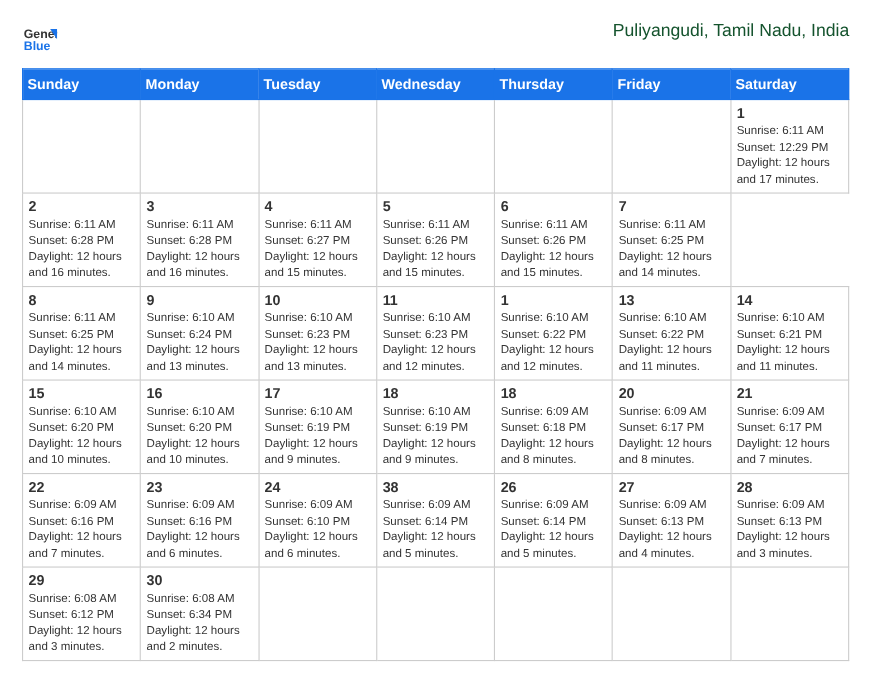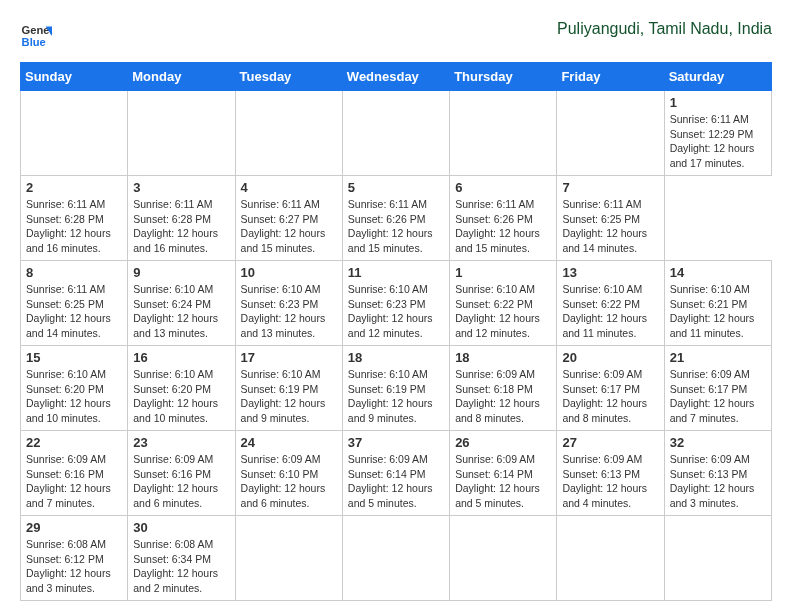--- a/index.html
+++ b/index.html
@@ -260,39 +260,39 @@
         <div class="cell-text">Sunset: 6:16 PM</div>
         <div class="cell-text">Daylight: 12 hours and 6 minutes.</div>
         </td>
         <td>
           <span class="day-num">24</span>
         <div class="cell-text">Sunrise: 6:09 AM</div>
         <div class="cell-text">Sunset: 6:10 PM</div>
         <div class="cell-text">Daylight: 12 hours and 6 minutes.</div>
         </td>
         <td>
-          <span class="day-num">37</span>
+          <span class="day-num">38</span>
         <div class="cell-text">Sunrise: 6:09 AM</div>
         <div class="cell-text">Sunset: 6:14 PM</div>
         <div class="cell-text">Daylight: 12 hours and 5 minutes.</div>
         </td>
         <td>
           <span class="day-num">26</span>
         <div class="cell-text">Sunrise: 6:09 AM</div>
         <div class="cell-text">Sunset: 6:14 PM</div>
         <div class="cell-text">Daylight: 12 hours and 5 minutes.</div>
         </td>
         <td>
           <span class="day-num">27</span>
         <div class="cell-text">Sunrise: 6:09 AM</div>
         <div class="cell-text">Sunset: 6:13 PM</div>
         <div class="cell-text">Daylight: 12 hours and 4 minutes.</div>
         </td>
         <td>
-          <span class="day-num">32</span>
+          <span class="day-num">28</span>
         <div class="cell-text">Sunrise: 6:09 AM</div>
         <div class="cell-text">Sunset: 6:13 PM</div>
         <div class="cell-text">Daylight: 12 hours and 3 minutes.</div>
         </td>
       </tr>
       <tr class="week-row">
         <td>
           <span class="day-num">29</span>
         <div class="cell-text">Sunrise: 6:08 AM</div>
         <div class="cell-text">Sunset: 6:12 PM</div>

